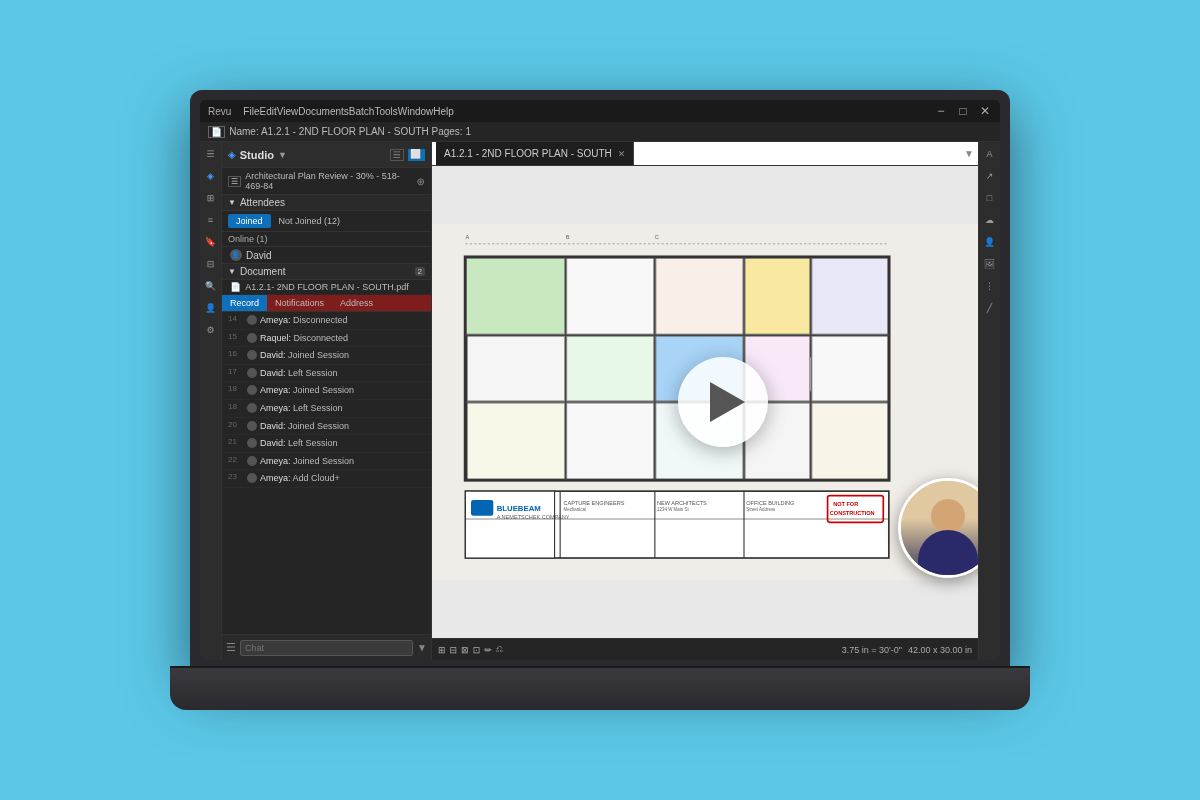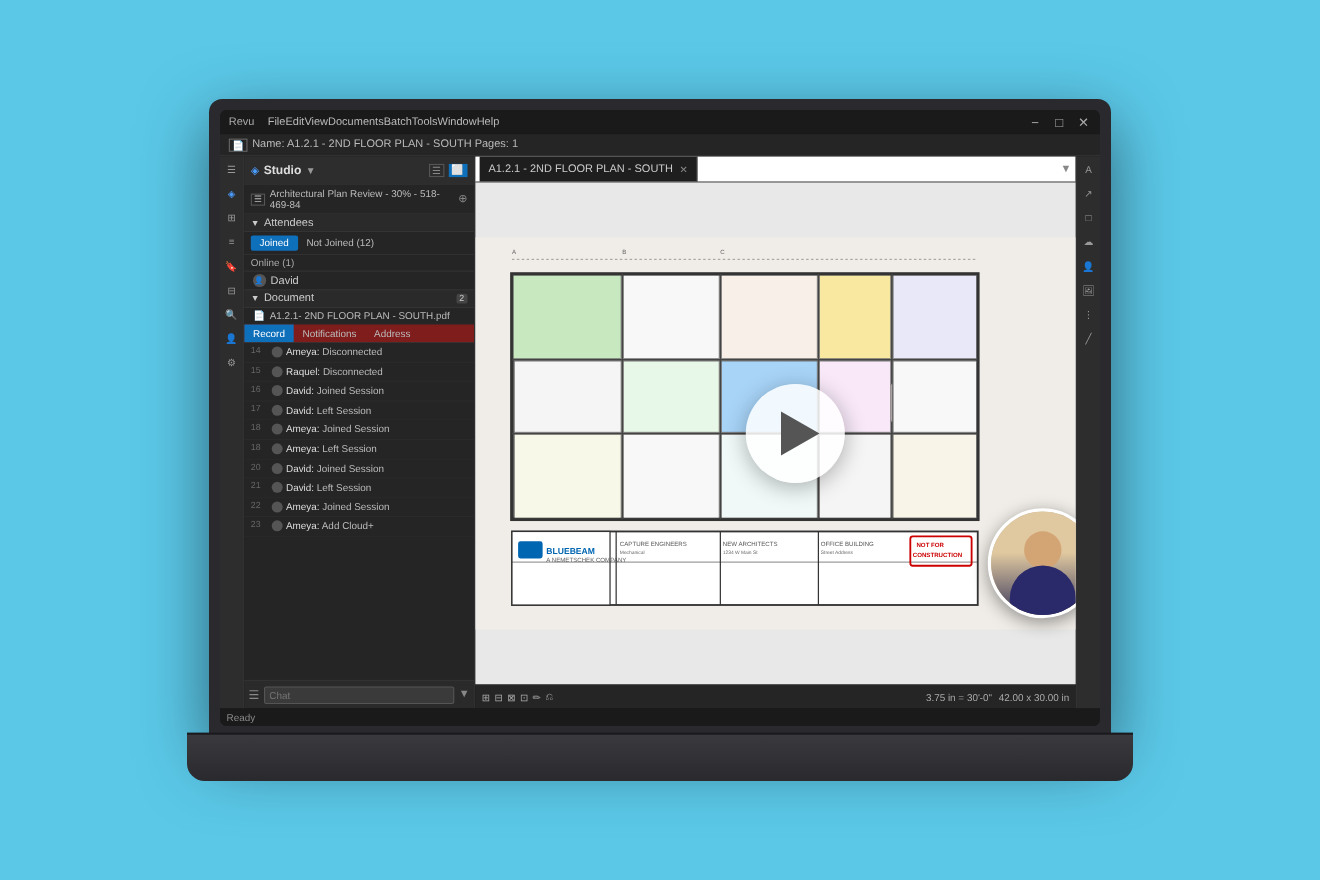--- a/index.html
+++ b/index.html
@@ -822,22 +822,19 @@
             <div class="toolbar-icon">□</div>
             <div class="toolbar-icon">☁</div>
             <div class="toolbar-icon">👤</div>
             <div class="toolbar-icon">🖼</div>
             <div class="toolbar-icon">⋮</div>
             <div class="toolbar-icon">╱</div>
           </div>
 
         </div>
 
-        <div class="status-bar">
-          <span>Ready</span>
-        </div>
 
       </div>
     </div>
   </div>
   <div class="laptop-hinge"></div>
   <div class="laptop-base"></div>
 </div>
 
 </body></html>

